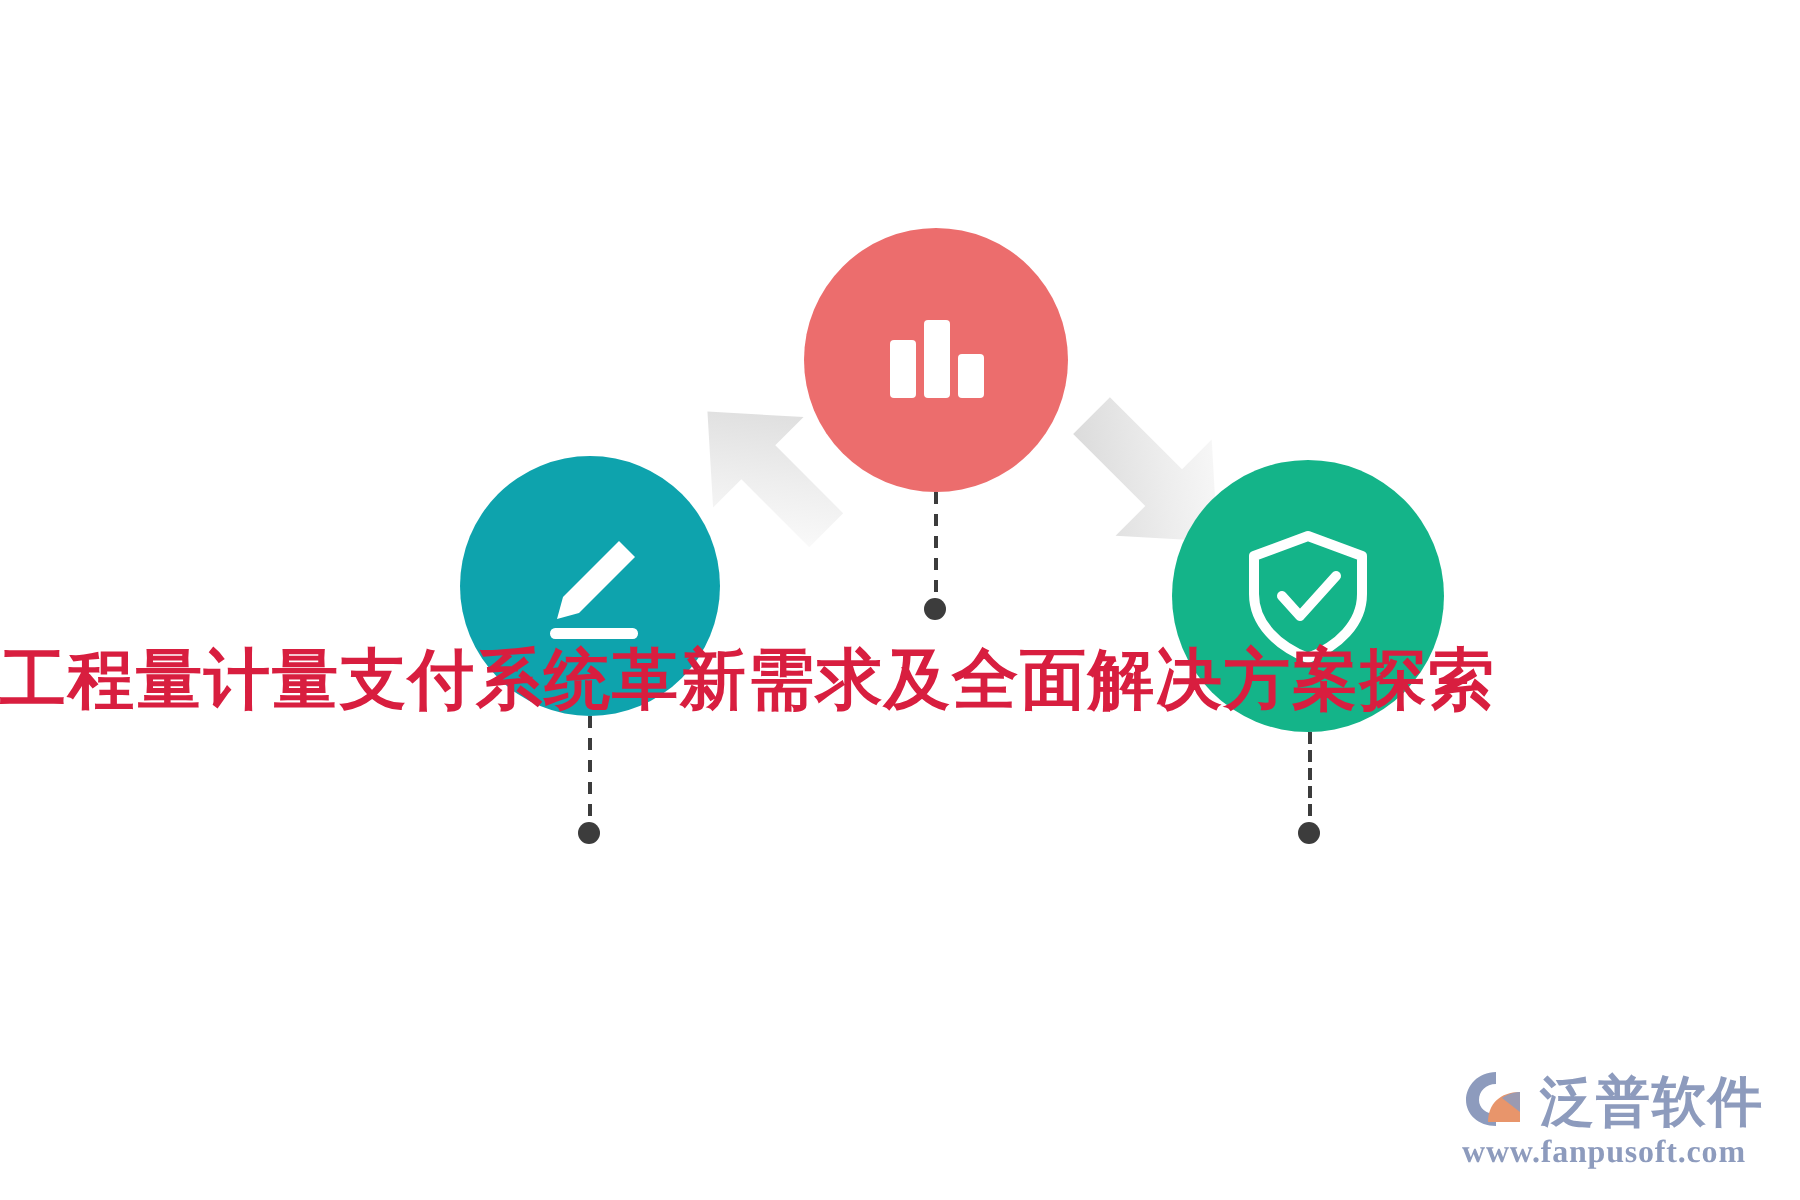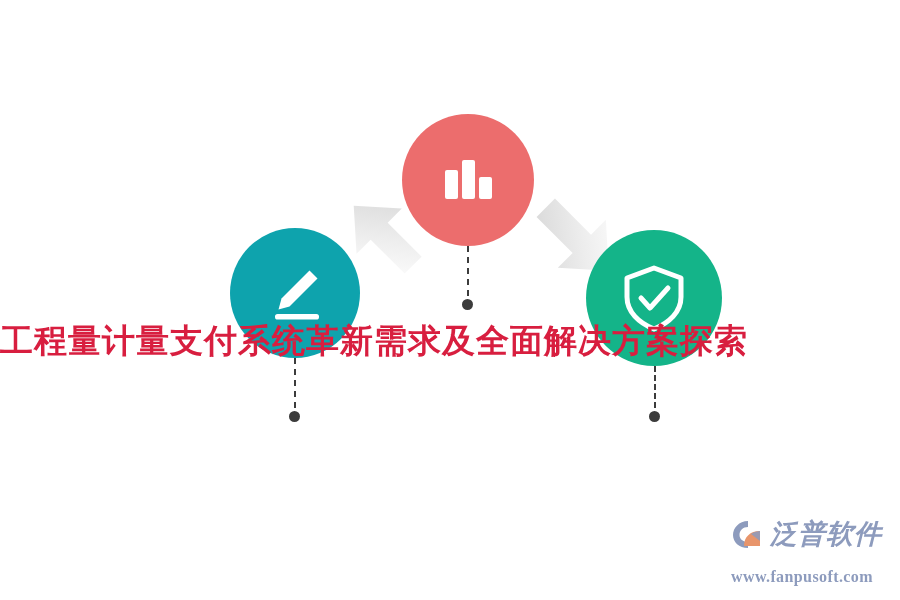--- a/index.html
+++ b/index.html
@@ -90,34 +90,33 @@
   #brand {
     position: absolute;
     right: 18px;
     bottom: 14px;
     display: flex;
     flex-direction: column;
     align-items: flex-start;
   }
   #brand-top {
     display: flex;
-    align-items: center;
+    align-items: flex-end;
     gap: 5px;
-    font-style: italic;
   }
   #brand-name {
     font-family: "Liberation Sans", sans-serif;
     font-size: 27px;
     font-weight: 700;
     color: #8d9bbd;
     letter-spacing: 1px;
     line-height: 1;
   }
   #brand-url {
-    margin-top: 18px;
+    margin-top: 3px;
     font-family: "Liberation Serif", serif;
     font-size: 16px;
     font-weight: 700;
     color: #8d9bbd;
     letter-spacing: 0.4px;
   }
 </style>
 </head>
 <body>
 

